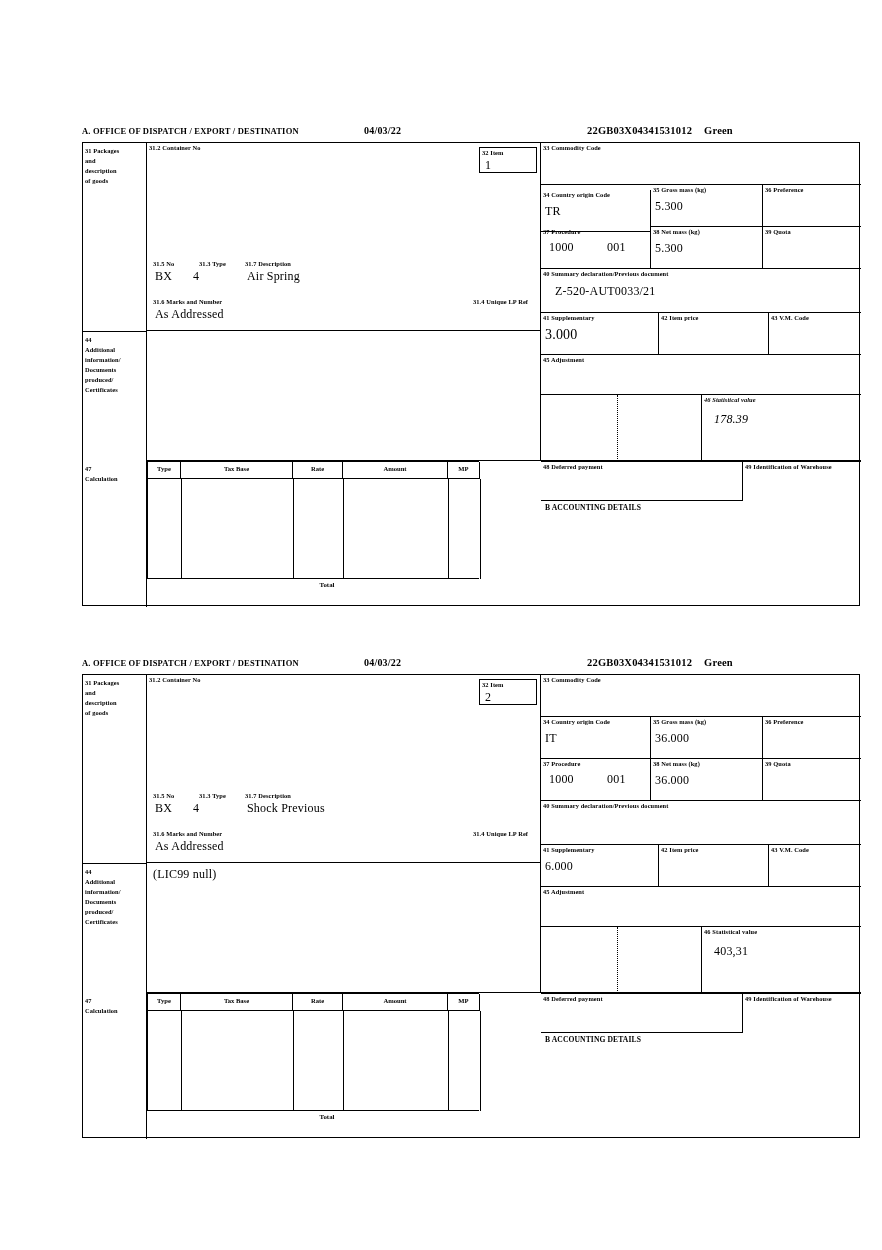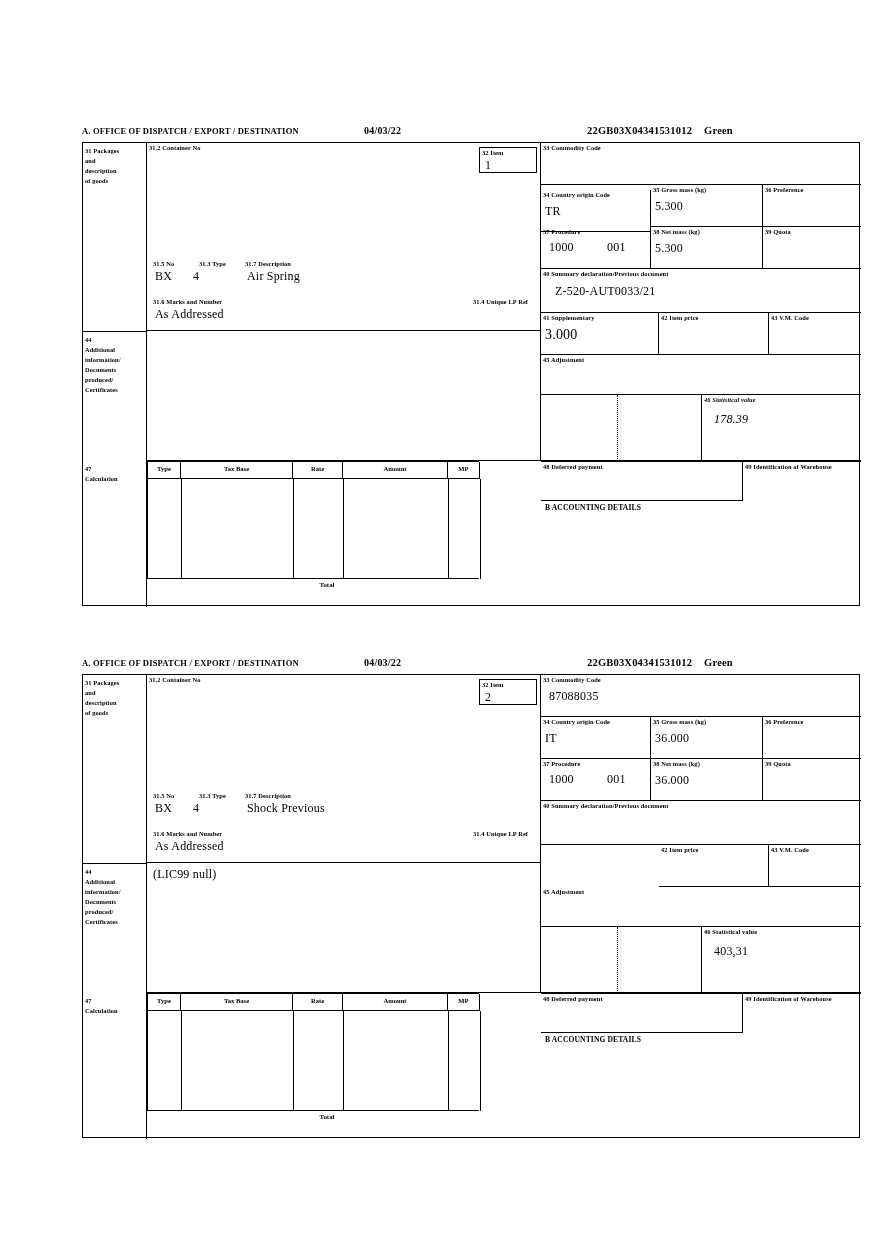--- a/index.html
+++ b/index.html
@@ -341,21 +341,20 @@
         </div>
       </div>
 
       <div class="cell" style="left:396px;top:4px;width:58px;height:26px;border:1px solid #000;">
         <div class="lbl">32 Item</div>
         <div class="val" style="font-size:12px;padding-left:5px;">2</div>
       </div>
 
       <div class="cell bb" style="left:458px;top:0;width:320px;height:42px;">
         <div class="lbl">33 Commodity Code</div>
-        <div class="val" style="font-size:12px;padding-left:8px;padding-top:4px;">87088035</div>
       </div>
 
       <div class="cell bb br" style="left:458px;top:42px;width:110px;height:42px;">
         <div class="lbl">34 Country origin Code</div>
         <div class="val" style="font-size:12px;padding-top:4px;">IT</div>
       </div>
       <div class="cell bb br" style="left:568px;top:42px;width:112px;height:42px;">
         <div class="lbl">35 Gross mass (kg)</div>
         <div class="val" style="font-size:12px;padding-top:4px;">36.000</div>
       </div>
@@ -377,20 +376,24 @@
       </div>
       <div class="cell bb" style="left:680px;top:84px;width:98px;height:42px;">
         <div class="lbl">39 Quota</div>
         <div class="val" style="font-size:12px;padding-top:4px;"></div>
       </div>
 
       <div class="cell bb" style="left:458px;top:126px;width:320px;height:44px;">
         <div class="lbl">40 Summary declaration/Previous document</div>
       </div>
 
+      <div class="cell bb br" style="left:458px;top:170px;width:118px;height:42px;">
+        <div class="lbl">41 Supplementary</div>
+        <div class="val" style="font-size:12px;padding-top:4px;">6.000</div>
+      </div>
       <div class="cell bb br" style="left:576px;top:170px;width:110px;height:42px;">
         <div class="lbl">42 Item price</div>
         <div class="val" style="font-size:12px;padding-top:4px;"></div>
       </div>
       <div class="cell bb" style="left:686px;top:170px;width:92px;height:42px;">
         <div class="lbl">43 V.M. Code</div>
         <div class="val" style="font-size:12px;padding-top:4px;"></div>
       </div>
 
       <div class="cell br bt" style="left:0;top:188px;width:64px;height:130px;">

